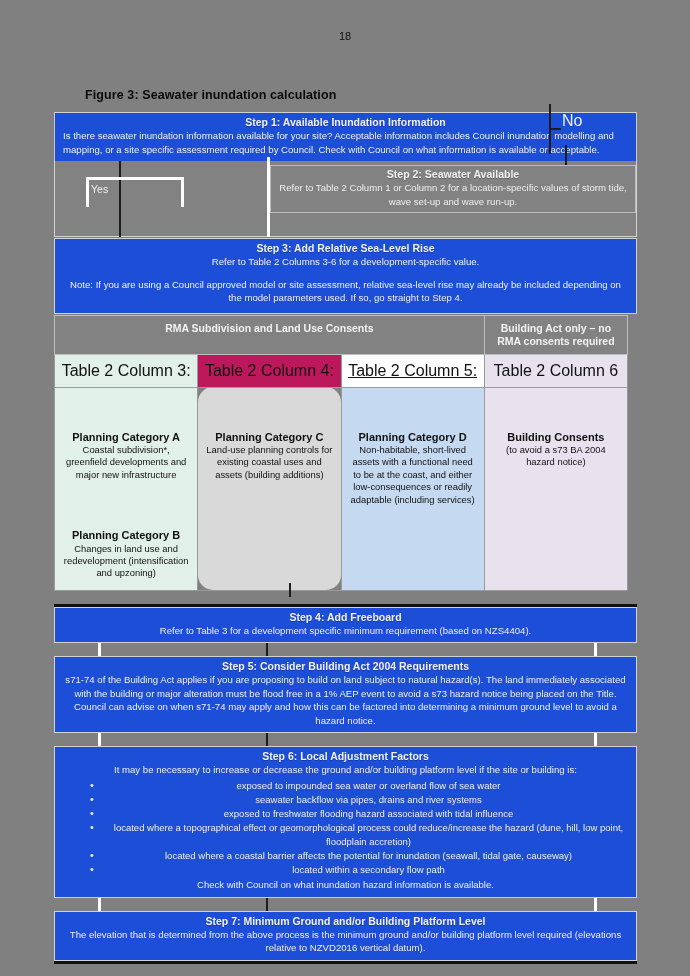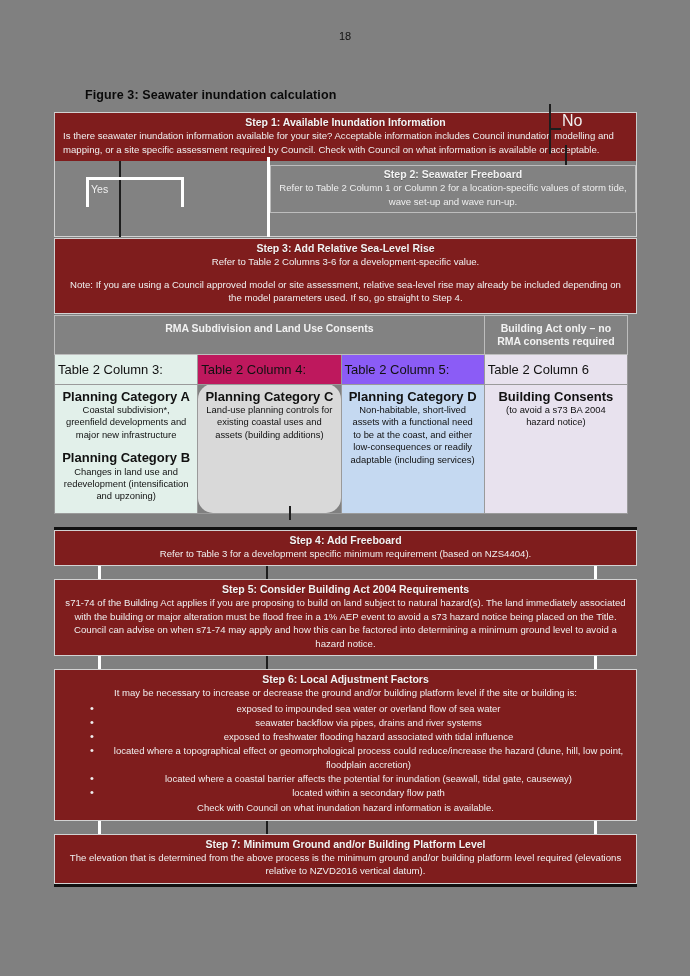--- a/index.html
+++ b/index.html
@@ -24,21 +24,21 @@
     letter-spacing:0.1px;
   }
 
   #flow {
     position:absolute; left:54px; top:112px; width:583px;
   }
 
   
   .step-box {
     border:1px solid #c9c9c9;
-    background:#7f1d1d;
+    background:#1d4ed8;
     padding:3px 8px 5px 8px;
     position:relative;
   }
   .step-title {
     text-align:center; font-weight:bold; font-size:10.5px;
     color:#f2f2f2; line-height:13px;
     text-shadow:0 1px 0 rgba(0,0,0,.25);
   }
   .step-body {
     font-size:9.6px; color:#efefef; line-height:13.5px;
@@ -93,29 +93,29 @@
     width:574px; border-collapse:collapse; margin-top:1px;
     table-layout:fixed;
   }
   #consent-table td { vertical-align:top; }
   .hdr-rma, .hdr-ba {
     background:#828282; color:#f2f2f2; font-weight:bold;
     font-size:10.5px; text-align:center; padding:6px 4px;
     border:1px solid #bdbdbd; line-height:13px;
   }
   .colhdr {
-    text-align:left; font-size:13px; padding:7px 3px;
+    text-align:center; font-size:16px; padding:7px 3px;
     border:1px solid #9a9a9a; color:#111;
   }
   .cell {
     font-size:9.4px; line-height:12.4px; text-align:center;
     padding:6px 7px 10px; border:1px solid #9a9a9a; color:#111;
     height:118px;
   }
-  .cat-title { font-weight:bold; font-size:13px; display:block; margin-bottom:1px;}
+  .cat-title { font-weight:bold; font-size:11px; display:block; margin-bottom:1px;margin-top:37px;}
   .cat-gap { height:11px; }
 
   
   .lower { margin-top:0px; border:1px solid #d2d2d2; }
   .thickbar { height:3px; background:#111; }
   ul.factors {
     margin:2px 0 0 0; padding:0 0 0 24px; list-style:none;
   }
   ul.factors li {
     font-size:9.5px; color:#efefef; line-height:14px;
@@ -154,21 +154,21 @@
     <div class="wline-v" style="left:212px; top:-4px; height:70px;"></div>
 
     <div id="yes-label">Yes</div>
 
     <div class="vline" style="left:494px; top:-57px; height:50px;"></div>
     <div class="hline" style="left:494px; top:-33px; width:12px;"></div>
     <div class="vline" style="left:510px; top:-16px; height:26px;"></div>
     <div id="no-label">No</div>
 
     <div id="step2" class="step-box">
-      <div class="step-title">Step 2: Seawater Freeboard</div>
+      <div class="step-title">Step 2: Seawater Available</div>
       <div class="step-body">Refer to Table 2 Column 1 or Column 2 for a location-specific values of storm tide, wave set-up and wave run-up.</div>
     </div>
   </div>
 
   <div id="postbranch">
     <div class="vline" style="left:64px; top:0; height:14px;"></div>
     <div class="wline-v" style="left:212px; top:0; height:14px;"></div>
   </div>
 
   <div class="step-box" id="step3">
@@ -179,21 +179,21 @@
 
   <table id="consent-table">
     <tbody>
         <tr>
       <td class="hdr-rma" colspan="3">RMA Subdivision and Land Use Consents</td>
       <td class="hdr-ba">Building Act only – no RMA consents required</td>
     </tr>
     <tr>
       <td class="colhdr" style="background: rgb(226, 240, 234);">Table 2 Column 3:</td>
       <td class="colhdr" style="background: #be185d;">Table 2 Column 4:</td>
-      <td class="colhdr" style="background: #8b5cf6;">Table 2 Column 5:</td>
+      <td class="colhdr" style="background: #ffffff; text-decoration: underline;">Table 2 Column 5:</td>
       <td class="colhdr" style="background: rgb(232, 226, 238); margin-left: 36px;">Table 2 Column 6</td>
     </tr>
     <tr>
       <td class="cell" style="background: rgb(226, 240, 234);">
         <span class="cat-title">Planning Category A</span>
         <span>Coastal subdivision*, greenfield developments and major new infrastructure</span>
         <div class="cat-gap"></div>
         <span class="cat-title">Planning Category B</span>
         <span>Changes in land use and redevelopment (intensification and upzoning)</span>
       </td>

